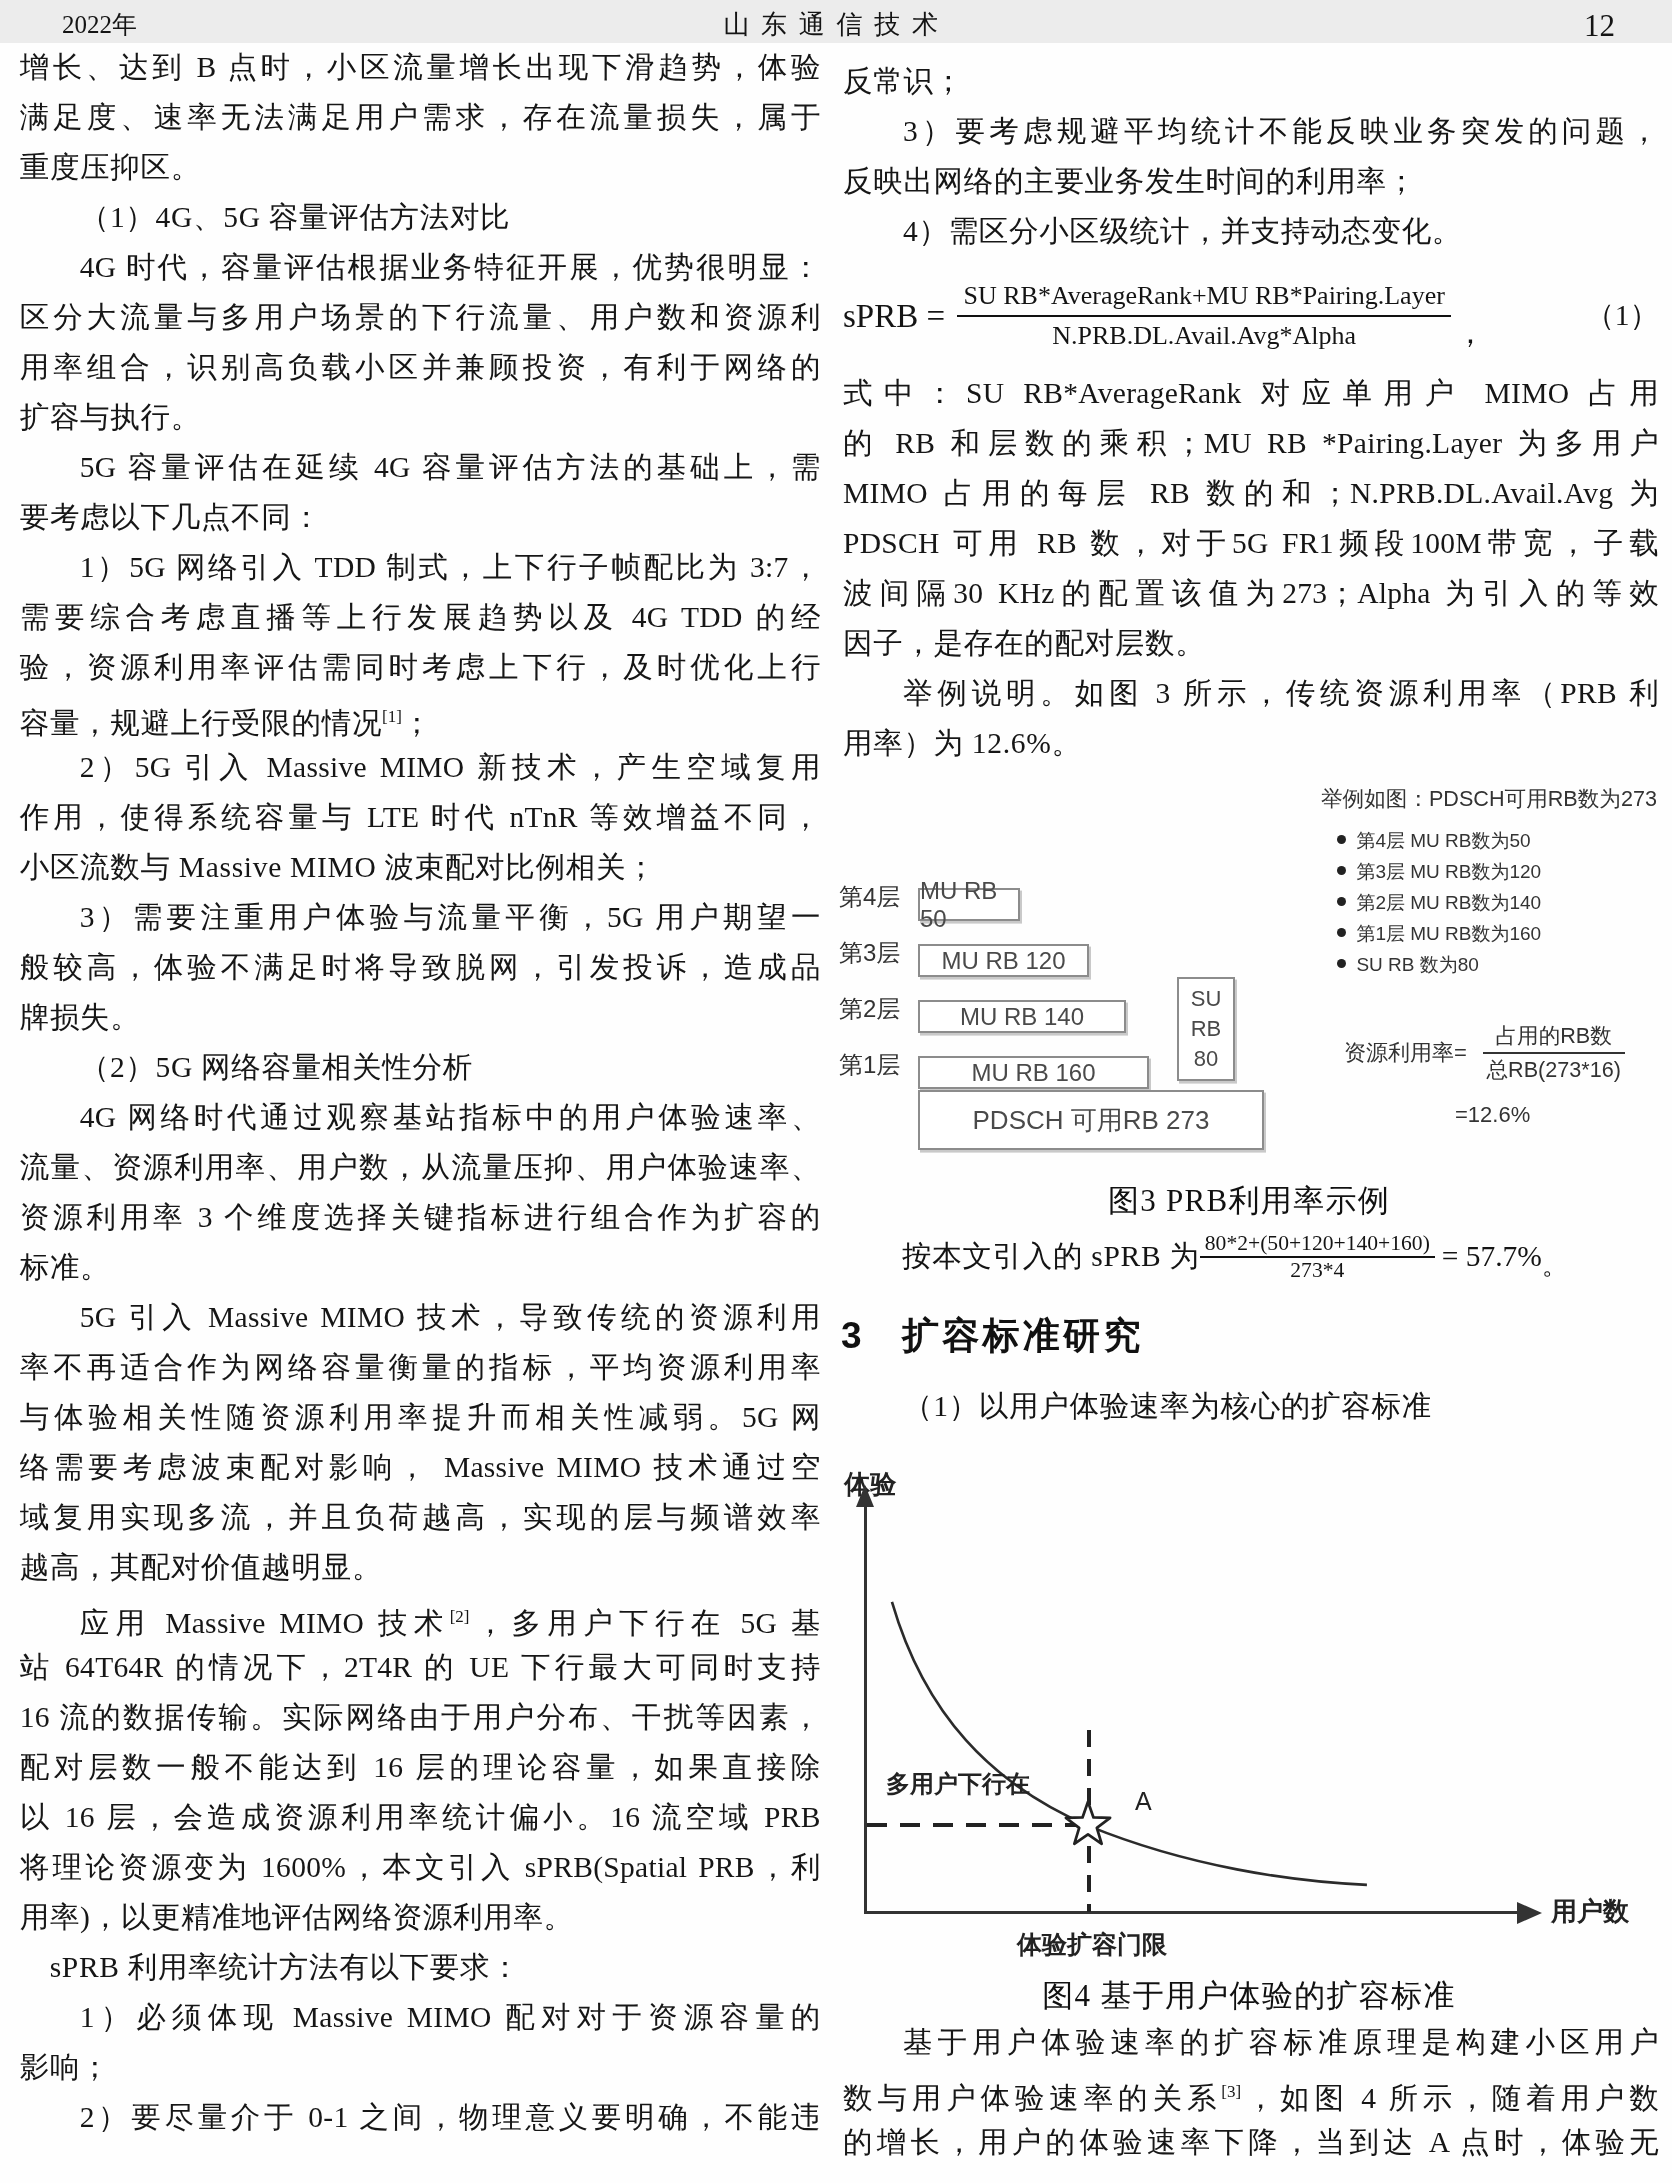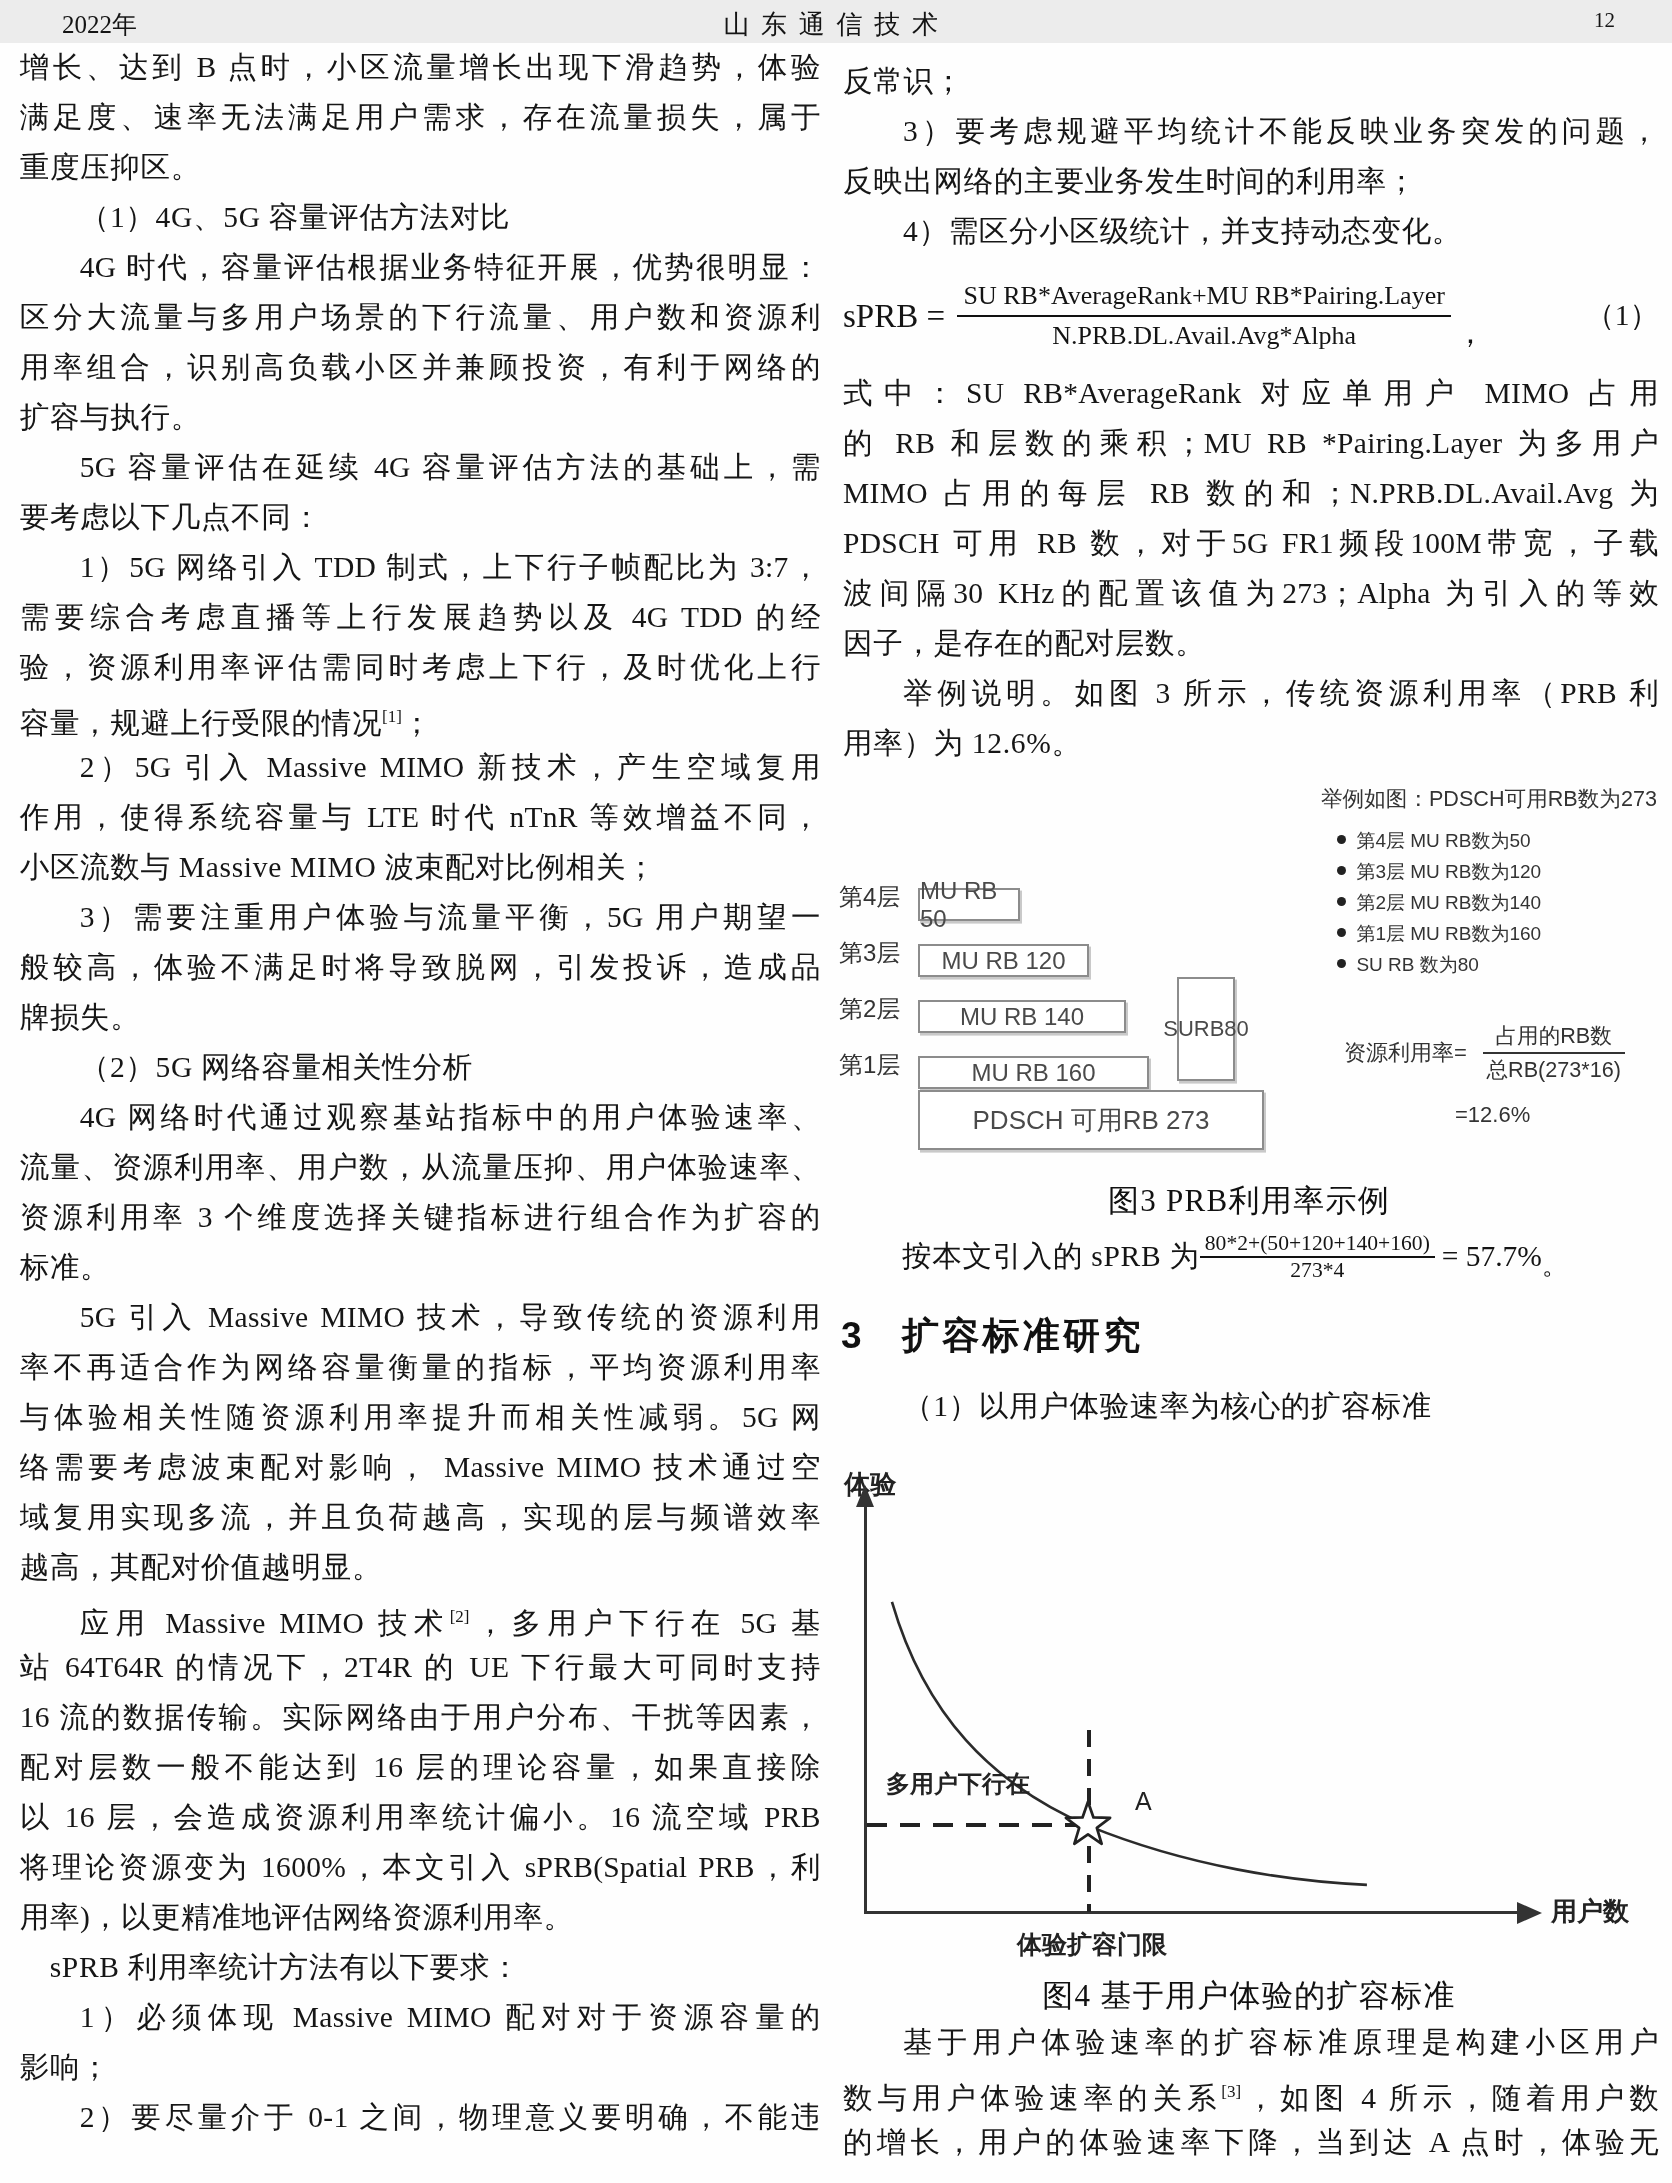--- a/index.html
+++ b/index.html
@@ -2,21 +2,21 @@
 <html style="font-size:10.5px"><head>
 <meta charset="utf-8">
 <style>
   html,body{margin:0;padding:0;background:#fff;}
   .page{position:relative;width:1673px;height:2183px;background:#fefefe;overflow:hidden;
         font-family:"Liberation Serif","DejaVu Serif",serif;color:#141414;}
   
   .hdr{position:absolute;left:0;top:0;width:1673px;height:43px;background:#ececec;}
   .hdr-year{position:absolute;left:62px;top:7.9px;font-size:25px;}
   .hdr-title{position:absolute;left:0;top:6.6px;width:1673px;text-align:center;font-size:26px;letter-spacing:0.45em;}
-  .hdr-page{position:absolute;right:58px;top:7.9px;font-size:21px;}
+  .hdr-page{position:absolute;right:58px;top:7.9px;font-size:31px;}
   
   .coltext{position:absolute;}
   .bodyline{height:50px;line-height:50px;font-size:29.5px;letter-spacing:0.7px;white-space:nowrap;color:#161616;}
   .bodyline.just{white-space:normal;text-align:justify;text-align-last:justify;letter-spacing:0.3px;}
   .ind-1{text-indent:30px;}
   .ind-2{text-indent:60px;}
   sup{font-size:17px;vertical-align:super;letter-spacing:0;}
   
   .formula1{position:absolute;left:843px;top:261px;width:816px;height:110px;display:flex;align-items:center;}
   .f-lhs{font-size:33px;margin-right:11.8px;}
@@ -30,21 +30,21 @@
   .fig3rows{position:absolute;left:839px;top:865px;width:820px;}
   .f3row{height:56px;display:flex;align-items:flex-end;}
   .f3label{width:79px;font-family:"Liberation Sans","DejaVu Sans",sans-serif;font-size:24px;color:#333;line-height:49px;}
   .f3box{height:33px;border:2px solid #8c8c8c;box-shadow:2px 2.6px 0 #c9c9c9;background:#fff;
          display:flex;align-items:center;justify-content:center;
          font-family:"Liberation Sans","DejaVu Sans",sans-serif;font-size:24px;color:#4a4a4a;box-sizing:border-box;}
   .pdschrow{position:absolute;left:918px;top:1090px;width:346px;height:60px;border:2px solid #8c8c8c;
             box-shadow:2px 2.6px 0 #c9c9c9;background:#fff;display:flex;align-items:center;justify-content:center;
             font-family:"Liberation Sans","DejaVu Sans",sans-serif;font-size:26px;color:#4a4a4a;box-sizing:border-box;}
   .subox{position:absolute;left:1177px;top:977px;width:58px;height:104px;border:2px solid #8c8c8c;
-         box-shadow:2px 2.6px 0 #c9c9c9;background:#fff;display:flex;flex-direction:row;align-items:center;justify-content:center;
+         box-shadow:2px 2.6px 0 #c9c9c9;background:#fff;display:flex;flex-direction:column;align-items:center;justify-content:center;
          font-family:"Liberation Sans","DejaVu Sans",sans-serif;font-size:22px;color:#4a4a4a;line-height:30px;box-sizing:border-box;}
   .f3notes{position:absolute;left:1321px;top:784px;width:341px;
            font-family:"Liberation Sans","DejaVu Sans",sans-serif;color:#333;}
   .f3ntitle{font-size:21.6px;margin-bottom:11.8px;}
   .f3bullet{font-size:19px;height:31px;line-height:31px;padding-left:15.7px;}
   .f3bullet .dot{display:inline-block;width:9.2px;height:9.2px;border-radius:50%;background:#222;margin-right:10.5px;vertical-align:2.6px;}
   .f3util{position:absolute;left:1344px;top:1020px;width:315px;font-family:"Liberation Sans","DejaVu Sans",sans-serif;color:#333;}
   .f3util-row{display:flex;align-items:center;}
   .f3ulabel{font-size:22px;margin-right:15.7px;}
   .ufrac{display:inline-block;text-align:center;}

